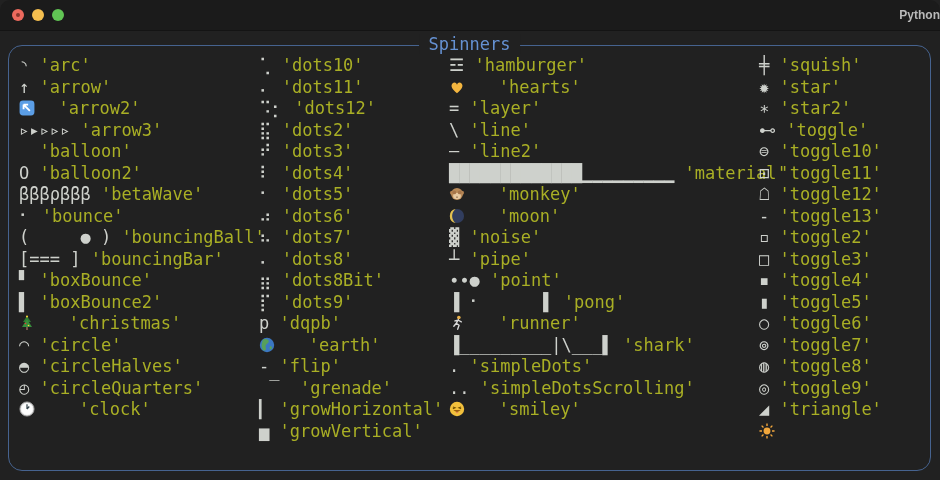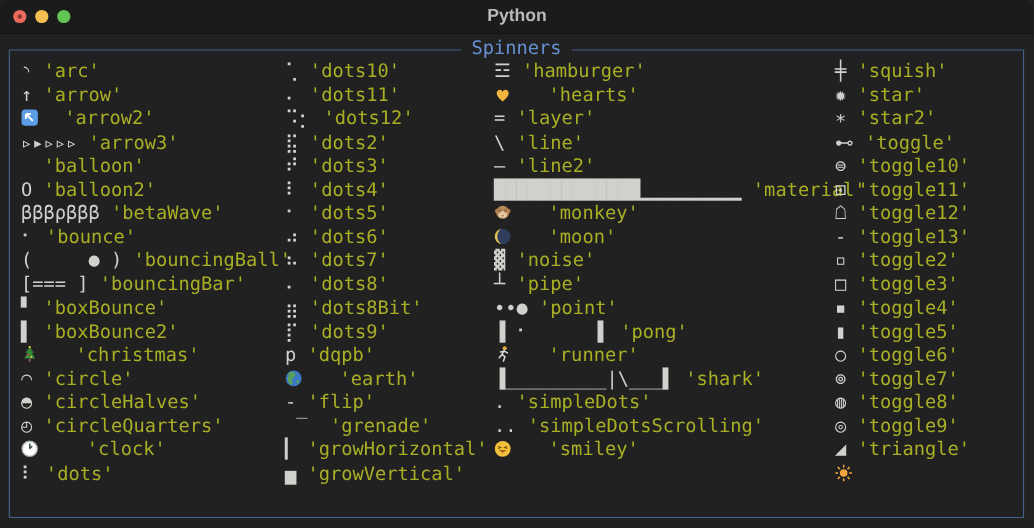--- a/index.html
+++ b/index.html
@@ -15,27 +15,27 @@
     border-radius:10px 10px 0 0;
     border-bottom:1px solid #141414;
   }
   .lights{position:absolute;left:12px;top:9px;display:flex;gap:8px;}
   .light{width:12px;height:12px;border-radius:50%;position:relative;}
   .light-red{background:#ec6a5e;}
   .light-red::after{content:"";position:absolute;left:4px;top:4px;width:4px;height:4px;border-radius:50%;background:#88362e;}
   .light-yellow{background:#f5bf4f;}
   .light-green{background:#61c554;}
   .win-title{
-    text-align:center;line-height:30px;color:#b9b9b9;
-    font-family:"Liberation Sans",sans-serif;font-size:16px;font-weight:bold;
+    text-align:right;line-height:30px;color:#b9b9b9;
+    font-family:"Liberation Sans",sans-serif;font-size:12px;font-weight:bold;
   }
   
   .panel{
     position:absolute;left:8px;top:45px;width:921px;height:424px;
-    border:1.5px solid #46638f;border-radius:1px;text-decoration:underline;
+    border:1.5px solid #46638f;border-radius:14px;text-decoration:underline;
   }
   .panel-title{
     position:absolute;top:-12px;left:50%;transform:translateX(-50%);
     background:#212121;padding:0 10px;color:#6591d2;font-size:17px;
     white-space:nowrap;
   }
   
   .col{
     position:absolute;top:9px;
     font-size:17px;line-height:21.5px;white-space:pre;
@@ -69,21 +69,21 @@
             <polygon points="7,1 11,7 3,7" fill="#2e7d32"></polygon>
             <polygon points="7,4 12,12 2,12" fill="#388e3c"></polygon>
             <rect x="6" y="12" width="2" height="3" fill="#795548"></rect>
             <circle cx="7" cy="1.5" r="1" fill="#fdd835"></circle>
             <circle cx="5.5" cy="8.5" r="0.8" fill="#e53935"></circle>
             <circle cx="8.5" cy="10.5" r="0.8" fill="#fdd835"></circle>
           </svg></span><span class="glyph">  </span><span> </span><span class="name">'christmas'</span></div><div class="row"><span class="glyph">◠</span><span> </span><span class="name">'circle'</span></div><div class="row"><span class="glyph">◓</span><span> </span><span class="name">'circleHalves'</span></div><div class="row"><span class="glyph">◴</span><span> </span><span class="name">'circleQuarters'</span></div><div class="row"><span class="icon"><svg viewBox="0 0 14 14">
             <circle cx="7" cy="7" r="6.2" fill="#e9e9e9" stroke="#9e9e9e" stroke-width="0.8"></circle>
             <circle cx="7" cy="7" r="5" fill="#fdfdfd"></circle>
             <path d="M7 7 V2.8 M7 7 L9 4.8" stroke="#37474f" stroke-width="1.1" fill="none"></path>
-          </svg></span><span class="glyph">   </span><span> </span><span class="name">'clock'</span></div><div class="row"><span class="glyph">⠇</span><span> </span><span class="name">'dots'</span></div></div>
+          </svg></span><span class="glyph">   </span><span> </span><span class="name">'clock'</span></div></div>
   <div class="col col-1"><div class="row"><span class="glyph">⢁</span><span> </span><span class="name">'dots10'</span></div><div class="row"><span class="glyph">⠄</span><span> </span><span class="name">'dots11'</span></div><div class="row"><span class="glyph">⠩⡂</span><span> </span><span class="name">'dots12'</span></div><div class="row"><span class="glyph">⣯</span><span> </span><span class="name">'dots2'</span></div><div class="row"><span class="glyph">⠞</span><span> </span><span class="name">'dots3'</span></div><div class="row"><span class="glyph">⠇</span><span> </span><span class="name">'dots4'</span></div><div class="row"><span class="glyph">⠂</span><span> </span><span class="name">'dots5'</span></div><div class="row"><span class="glyph">⠴</span><span> </span><span class="name">'dots6'</span></div><div class="row"><span class="glyph">⠦</span><span> </span><span class="name">'dots7'</span></div><div class="row"><span class="glyph">⠄</span><span> </span><span class="name">'dots8'</span></div><div class="row"><span class="glyph">⣶</span><span> </span><span class="name">'dots8Bit'</span></div><div class="row"><span class="glyph">⡏</span><span> </span><span class="name">'dots9'</span></div><div class="row"><span class="glyph">p</span><span> </span><span class="name">'dqpb'</span></div><div class="row"><span class="icon"><svg viewBox="0 0 14 14">
             <circle cx="7" cy="7" r="6.3" fill="#3b77c2"></circle>
             <path d="M4 2 C6 1.5 8 2 8.5 3.5 C9 5 7 5.5 6 7 C5 8.5 6.5 9.5 6 11 C5.5 12.5 3.5 12 3 10.5 C2.5 9 2 8 2.5 6 C3 4 3 2.5 4 2Z" fill="#57a05a"></path>
             <path d="M10.5 8 C11.5 8.5 11.5 10 10.5 10.8 C9.8 11.3 9 10.5 9.3 9.5 C9.5 8.6 9.8 7.7 10.5 8Z" fill="#57a05a"></path>
           </svg></span><span class="glyph">  </span><span> </span><span class="name">'earth'</span></div><div class="row"><span class="glyph">-</span><span> </span><span class="name">'flip'</span></div><div class="row"><span class="glyph"> ‾ </span><span> </span><span class="name">'grenade'</span></div><div class="row"><span class="glyph">▎</span><span> </span><span class="name">'growHorizontal'</span></div><div class="row"><span class="glyph">▅</span><span> </span><span class="name">'growVertical'</span></div></div>
   <div class="col col-2"><div class="row"><span class="glyph">☲</span><span> </span><span class="name">'hamburger'</span></div><div class="row"><span class="icon"><svg viewBox="0 0 14 14">
             <path d="M7 12.5 C2.5 9 1.2 6 3 4 C4.4 2.5 6.4 3 7 5 C7.6 3 9.6 2.5 11 4 C12.8 6 11.5 9 7 12.5Z" fill="#f4b63f"></path>
           </svg></span><span class="glyph">  </span><span> </span><span class="name">'hearts'</span></div><div class="row"><span class="glyph">=</span><span> </span><span class="name">'layer'</span></div><div class="row"><span class="glyph">\</span><span> </span><span class="name">'line'</span></div><div class="row"><span class="glyph">–</span><span> </span><span class="name">'line2'</span></div><div class="row"><span class="glyph">█████████████▁▁▁▁▁▁▁▁▁</span><span> </span><span class="name">'material'</span></div><div class="row"><span class="icon"><svg viewBox="0 0 14 14">
             <circle cx="2.6" cy="6" r="1.8" fill="#ad7d4e"></circle>
             <circle cx="11.4" cy="6" r="1.8" fill="#ad7d4e"></circle>

